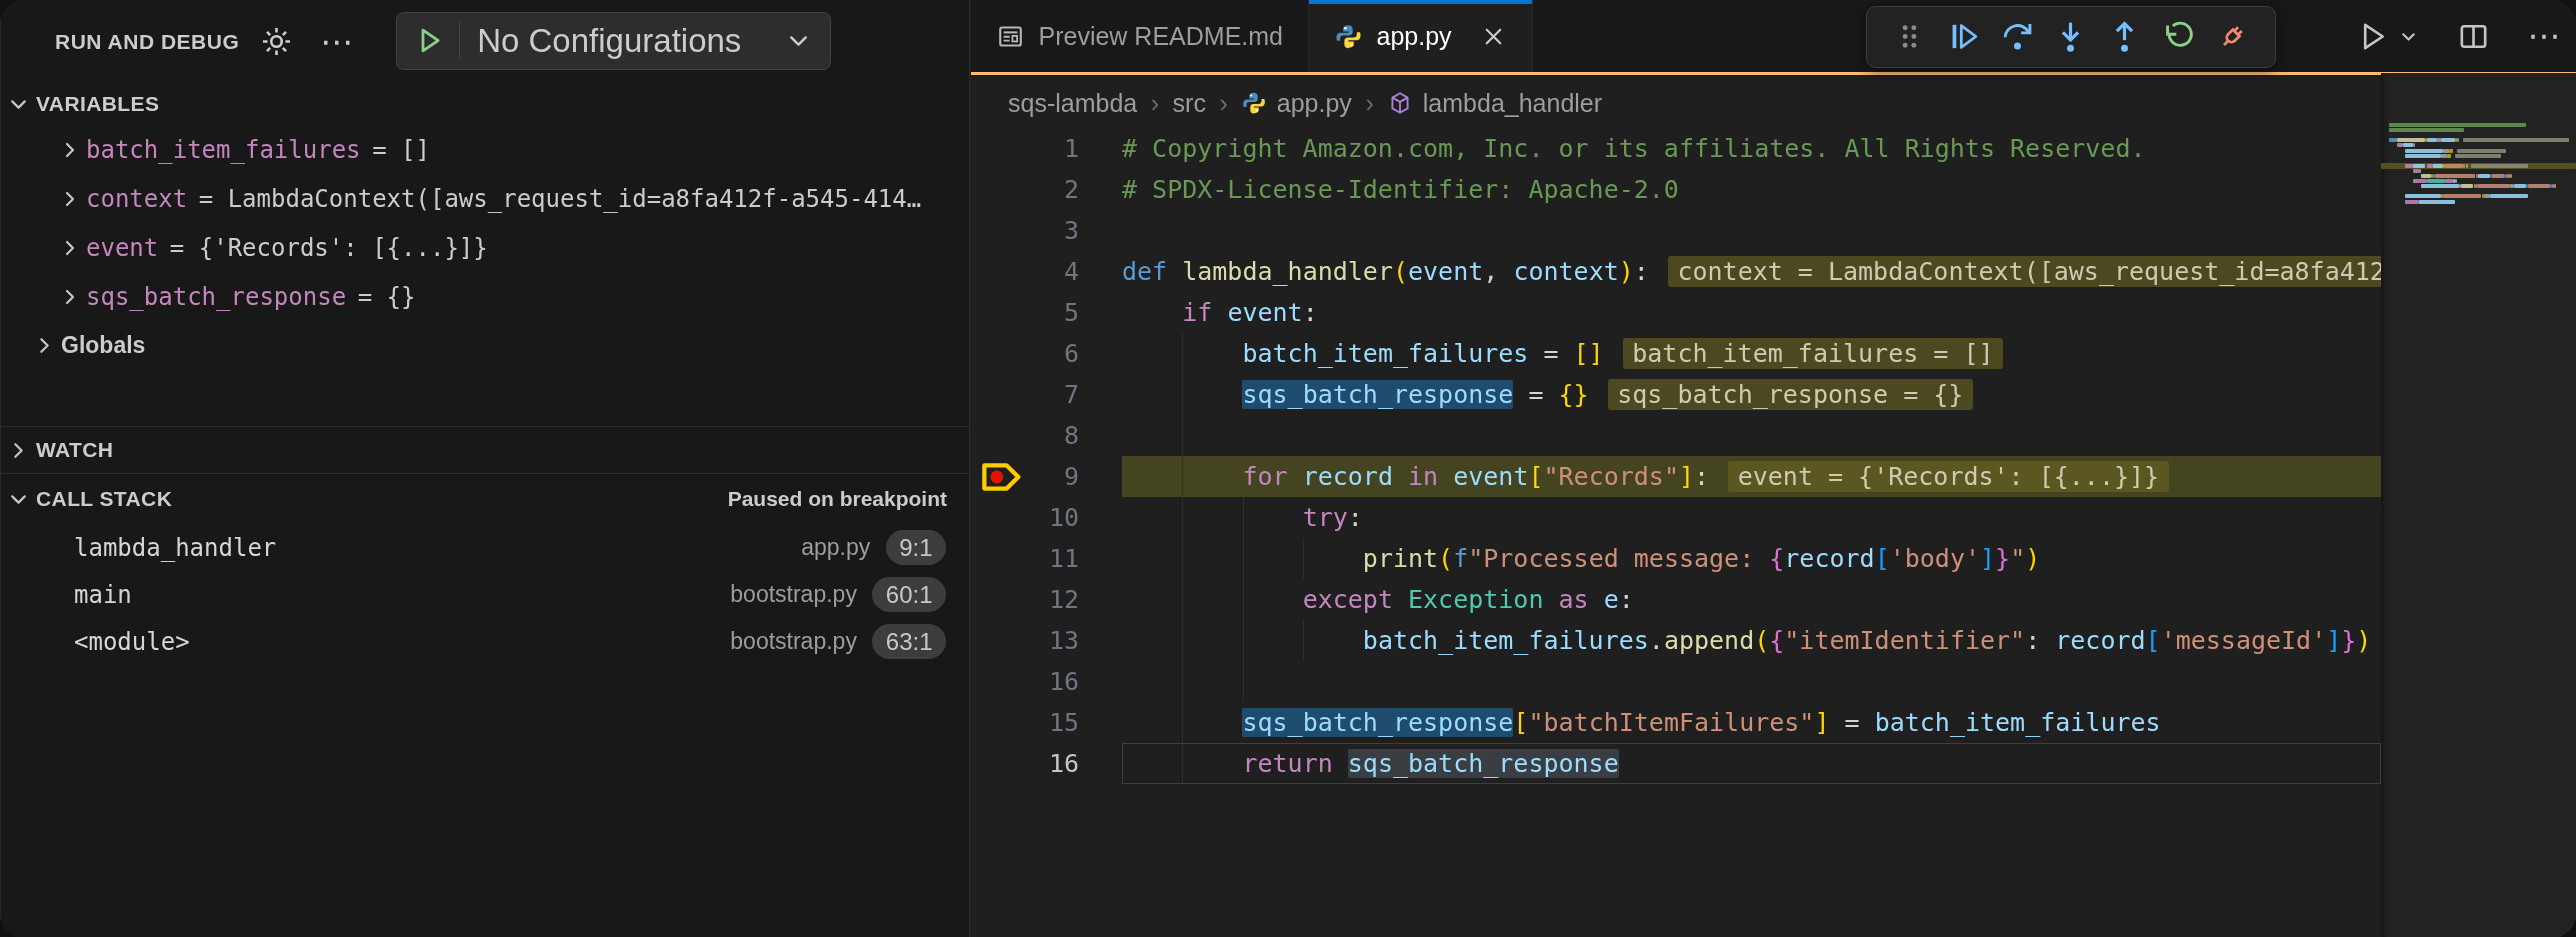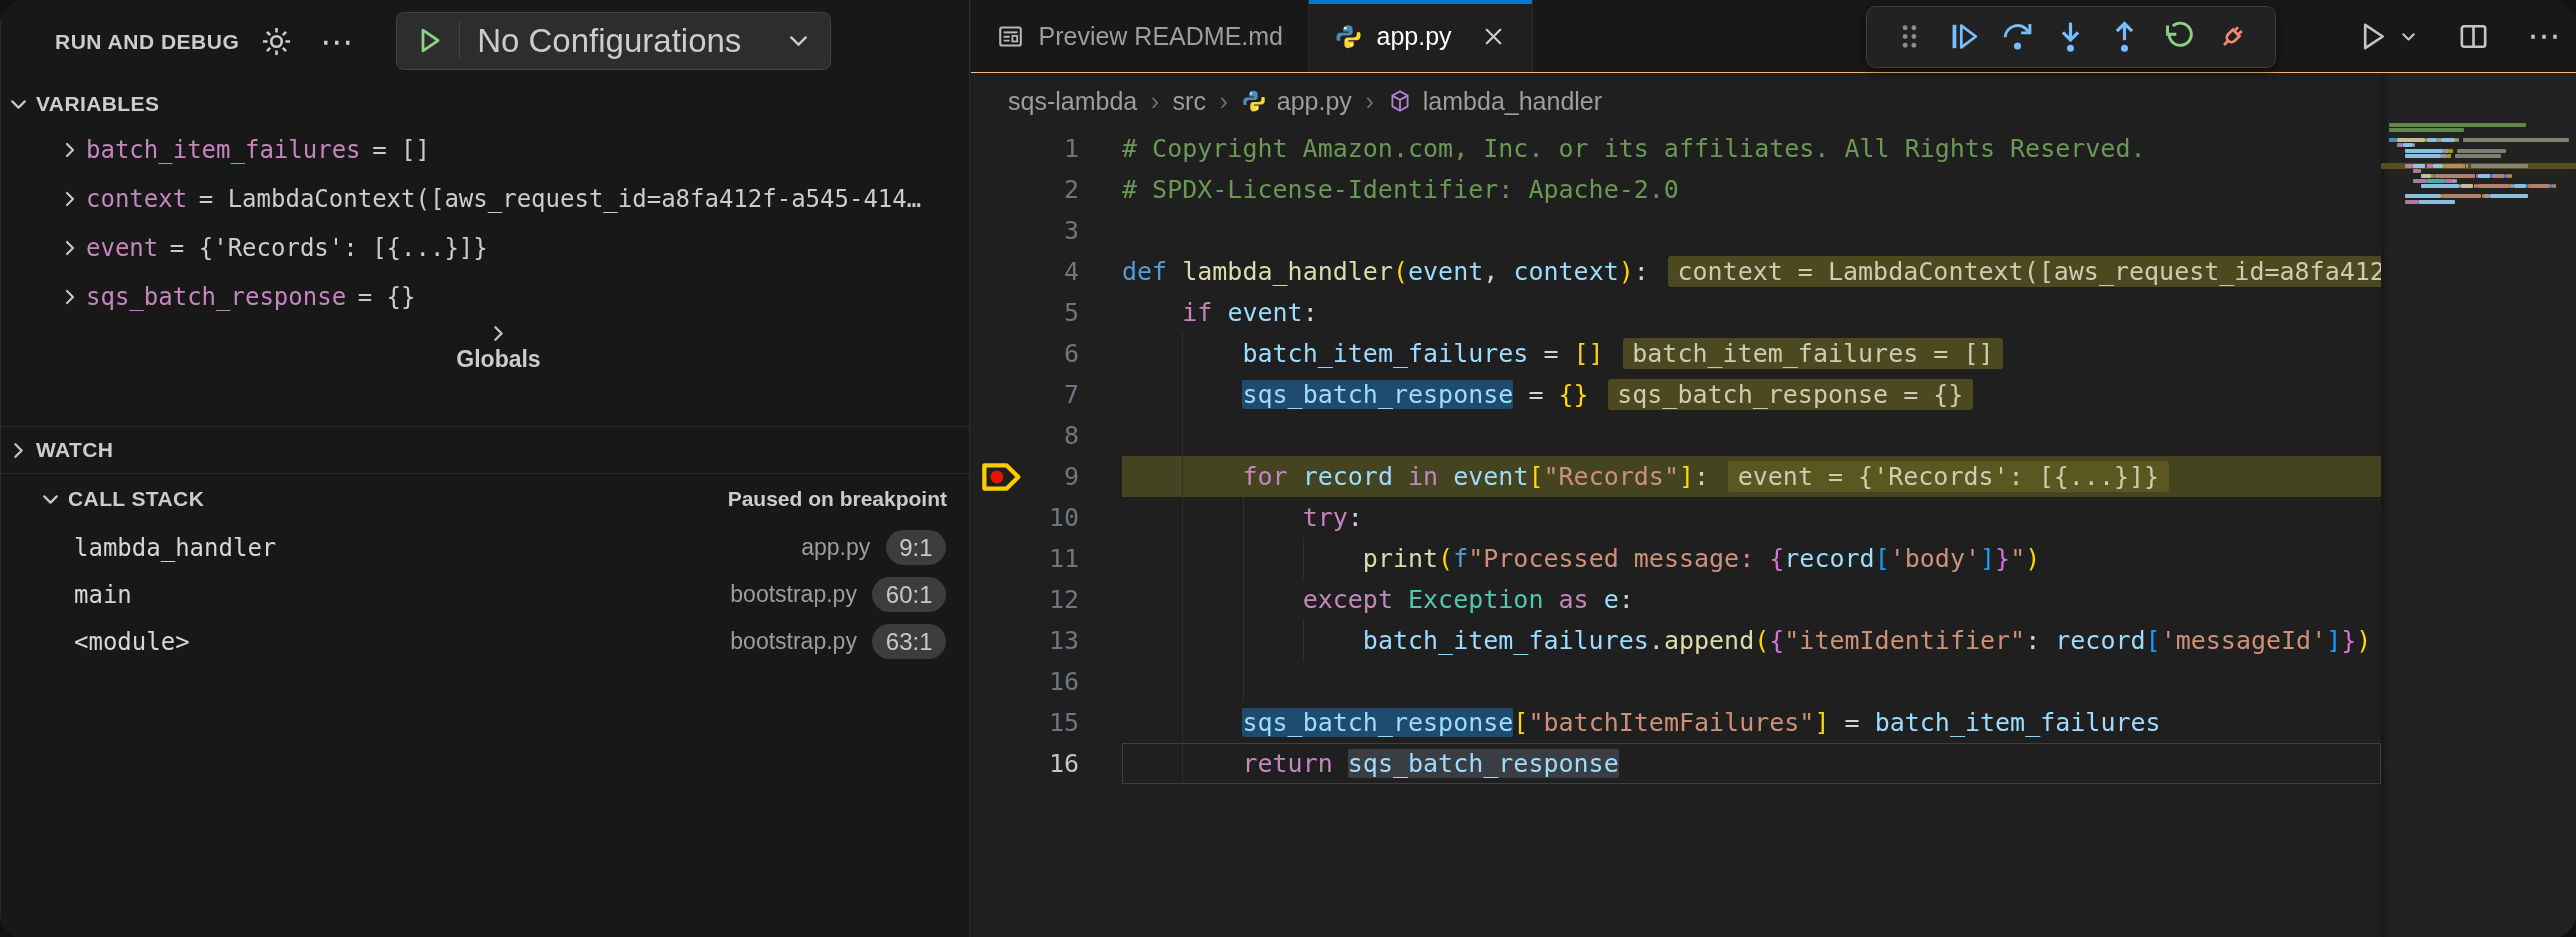--- a/index.html
+++ b/index.html
@@ -29,21 +29,21 @@
   .var-name{font-family:"DejaVu Sans Mono",monospace;font-size:24px;color:#c586c0;}
   .var-val{font-family:"DejaVu Sans Mono",monospace;font-size:24px;color:#cccccc;margin-left:11.6px;
            overflow:hidden;text-overflow:ellipsis;max-width:732px;}
   .frame-row{display:flex;align-items:center;height:47px;padding:0 23px 0 73px;cursor:pointer;}
   .frame-fn{font-family:"DejaVu Sans Mono",monospace;font-size:24px;color:#d6d6d6;}
   .frame-right{margin-left:auto;display:flex;align-items:center;gap:15.4px;}
   .frame-file{font-size:23px;color:#9d9d9d;}
   .frame-pos{font-size:24px;color:#c8c8c8;background:#3d3d3d;border-radius:21px;padding:3.9px 13.5px;}
   
   .editor{position:absolute;left:971px;top:0;right:0;height:938px;background:#1f1f1f;}
-  .tabbar{position:relative;height:72px;background:#181818;border-bottom:1px solid #fdba74;display:flex;align-items:stretch;}
+  .tabbar{position:relative;height:72px;background:#181818;border-bottom:3px solid #fdba74;display:flex;align-items:stretch;}
   .tab{display:flex;align-items:center;padding:0 25px;gap:13.5px;border-right:1px solid #282828;
        font-size:25px;color:#9d9d9d;cursor:pointer;box-sizing:border-box;position:relative;}
   .tab.active{background:#1f1f1f;color:#ffffff;}
   .tab.active::before{content:"";position:absolute;left:0;top:0;right:0;height:3.9px;background:#0078d4;}
   .tab .close{margin-left:15.4px;display:flex;cursor:pointer;}
   .dbg-toolbar{position:absolute;left:895px;top:5.8px;height:62px;width:410px;background:#222222;
                border:1px solid #3f3f3f;border-radius:9.6px;box-shadow:0 3.9px 13.5px rgba(0,0,0,.45);
                display:flex;align-items:center;justify-content:space-evenly;padding:0 5.8px;box-sizing:border-box;}
   .tab-actions{position:absolute;right:15.4px;top:0;height:72px;display:flex;align-items:center;gap:37px;}
   .runwrap{display:flex;align-items:center;gap:7.7px;cursor:pointer;}
@@ -148,21 +148,21 @@
         </div>
         <div class="tree-row" style="padding-left: 52px;">
           <span class="twist">
             <svg width="24" height="24" viewBox="0 0 24 24">
               <path d="M9 6l6 6-6 6" fill="none" stroke="#c5c5c5" stroke-width="2.2" stroke-linecap="round" stroke-linejoin="round"></path>
             </svg>
           </span>
                    <span class="var-name">sqs_batch_response</span>
                    <span class="var-val">= {}</span>
         </div>
-        <div class="tree-row" style="padding-left: 27px; flex-direction: column;">
+        <div class="tree-row" style="padding-left: 27px;">
           <span class="twist">
             <svg width="25" height="25" viewBox="0 0 24 24">
               <path d="M9 6l6 6-6 6" fill="none" stroke="#c5c5c5" stroke-width="2.2" stroke-linecap="round" stroke-linejoin="round"></path>
             </svg>
           </span>
                    <span class="scope-label">Globals</span>
         </div>
       </div>
 
     <div style="height:56px"></div>
@@ -172,21 +172,21 @@
       <span class="twist">
         <svg width="25" height="25" viewBox="0 0 24 24">
             <path d="M9 6l6 6-6 6" fill="none" stroke="#c5c5c5" stroke-width="2.2" stroke-linecap="round" stroke-linejoin="round"></path>
           </svg>
       </span>
       <span class="sect-label">WATCH</span>
     </div>
 
     <div class="divider"></div>
 
-    <div class="sect-row" style="height:50px;padding-left:32px;">
+    <div class="sect-row" style="height:50px;">
       <span class="twist">
         <svg width="25" height="25" viewBox="0 0 24 24">
             <path d="M6 9l6 6 6-6" fill="none" stroke="#c5c5c5" stroke-width="2.2" stroke-linecap="round" stroke-linejoin="round"></path>
           </svg>
       </span>
       <span class="sect-label">CALL STACK</span>
       <span class="sect-status">Paused on breakpoint</span>
     </div>
 
     <div id="callstack-list">

